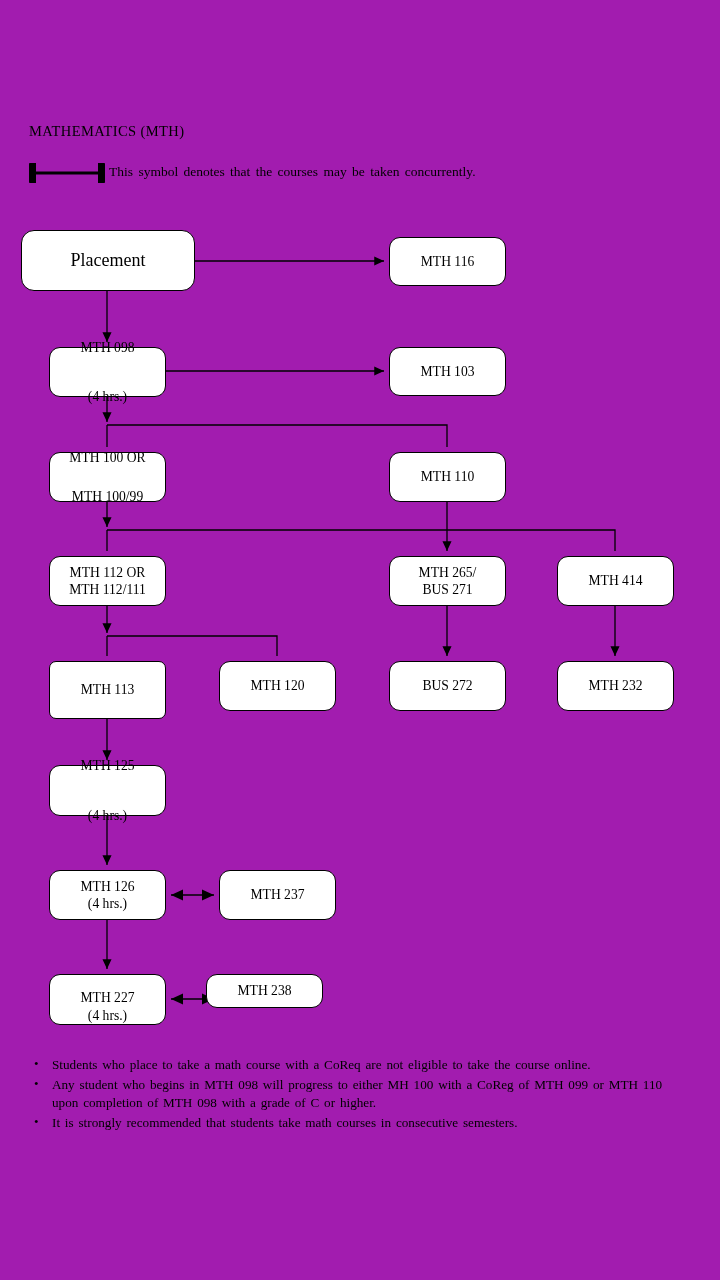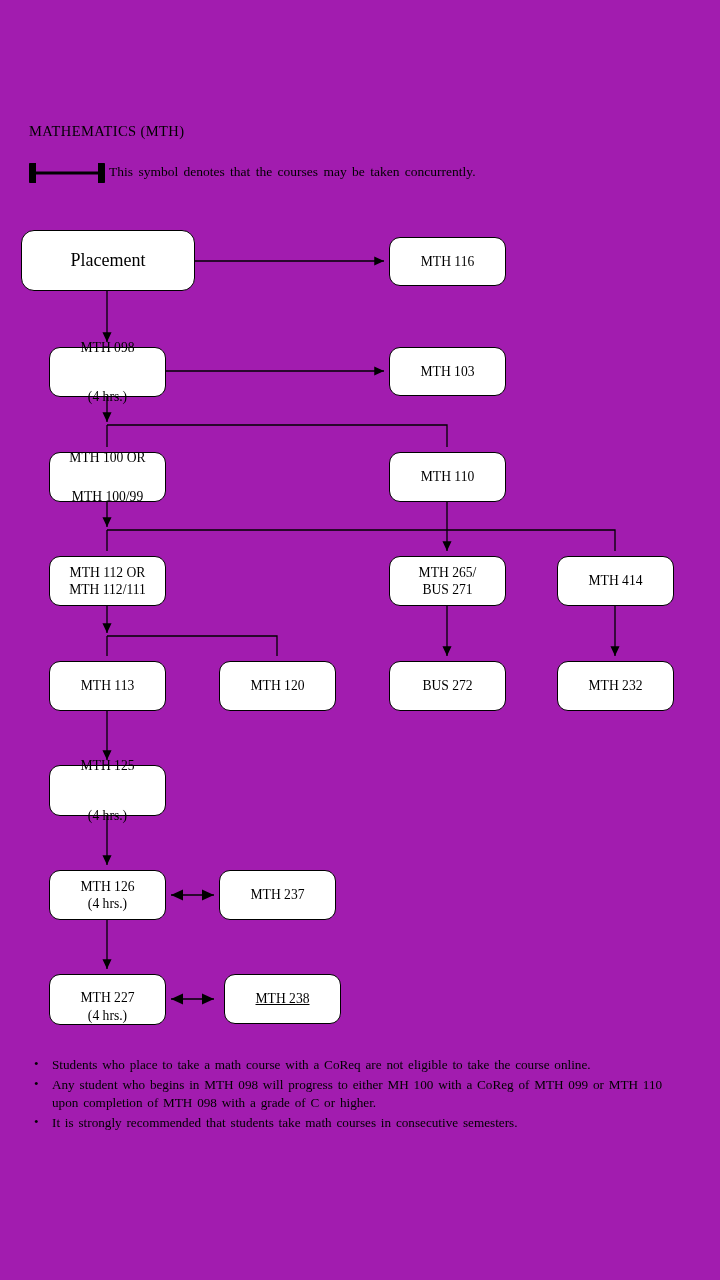--- a/index.html
+++ b/index.html
@@ -193,21 +193,21 @@
         <span>MTH 112 OR</span>
         <span class="ln2">MTH 112/111</span>
       </div>
       <div class="node" style="left: 389px; top: 556px; width: 117px; height: 50px;">
         <span>MTH 265/</span>
         <span class="ln2">BUS 271</span>
       </div>
       <div class="node" style="left: 557px; top: 556px; width: 117px; height: 50px;">
         <span>MTH 414</span>
       </div>
-      <div class="node" style="left: 49px; top: 661px; width: 117px; height: 50px;">
+      <div class="node" style="left: 49px; top: 661px; width: 117px; height: 58px; border-radius: 7px;">
         <span>MTH 113</span>
       </div>
       <div class="node" style="left: 219px; top: 661px; width: 117px; height: 50px;">
         <span>MTH 120</span>
       </div>
       <div class="node" style="left: 389px; top: 661px; width: 117px; height: 50px;">
         <span>BUS 272</span>
       </div>
       <div class="node" style="left: 557px; top: 661px; width: 117px; height: 50px;">
         <span>MTH 232</span>
@@ -220,21 +220,21 @@
         <span>MTH 126</span>
         <span class="ln2">(4 hrs.)</span>
       </div>
       <div class="node" style="left: 219px; top: 870px; width: 117px; height: 50px;">
         <span>MTH 237</span>
       </div>
       <div class="node" style="left: 49px; top: 974px; width: 117px; height: 51px; justify-content: flex-end;">
         <span>MTH 227</span>
         <span class="ln2">(4 hrs.)</span>
       </div>
-      <div class="node" style="left: 224px; top: 974px; width: 117px; height: 50px; text-decoration: underline;">
+      <div class="node" style="left: 206px; top: 974px; width: 117px; height: 34px;">
         <span>MTH 238</span>
       </div>
     </div>
 
   <div id="notes">
       <div class="note"><span class="bullet">•</span><span>Students  who place to take a math  course  with  a CoReq are not eligible  to take the course online.</span></div>
       <div class="note"><span class="bullet">•</span><span>Any student  who begins  in  MTH 098 will  progress to either  MH 100 with  a CoReg of MTH 099 or MTH 110 upon completion  of MTH 098 with  a grade of C or higher.</span></div>
       <div class="note"><span class="bullet">•</span><span>It is strongly  recommended  that students  take math  courses  in consecutive  semesters.</span></div>
     </div>
 

